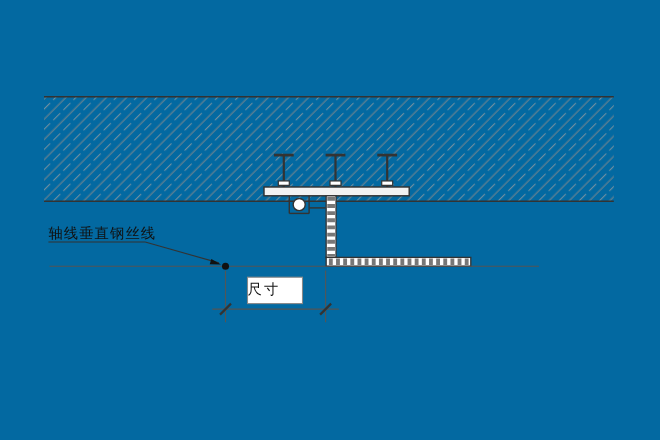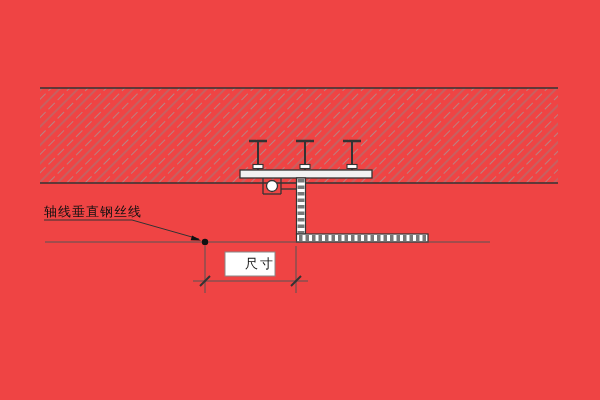--- a/index.html
+++ b/index.html
@@ -5,42 +5,42 @@
   html, body {
     margin: 0;
     padding: 0;
     background: #ffffff;
     font-family: "DejaVu Sans", sans-serif;
   }
   .canvas {
     position: relative;
     width: 600px;
     height: 400px;
-    background: #ef4444;
+    background: #0369a1;
     overflow: hidden;
   }
   svg { position: absolute; left: 0; top: 0; }
   .label {
     position: absolute;
     color: #111111;
     font-size: 13px;
     letter-spacing: 1px;
     white-space: nowrap;
   }
   .leader-label {
     left: 44px;
     top: 203px;
   }
   .dim-label {
     left: 225px;
     top: 252px;
     width: 50px;
     height: 24px;
     line-height: 24px;
-    text-align: right;
+    text-align: left;
     letter-spacing: 2px;
   }
 </style>
 </head>
 <body>
 
 <div class="canvas">
 
   <svg width="600" height="400" viewBox="0 0 600 400">
 

